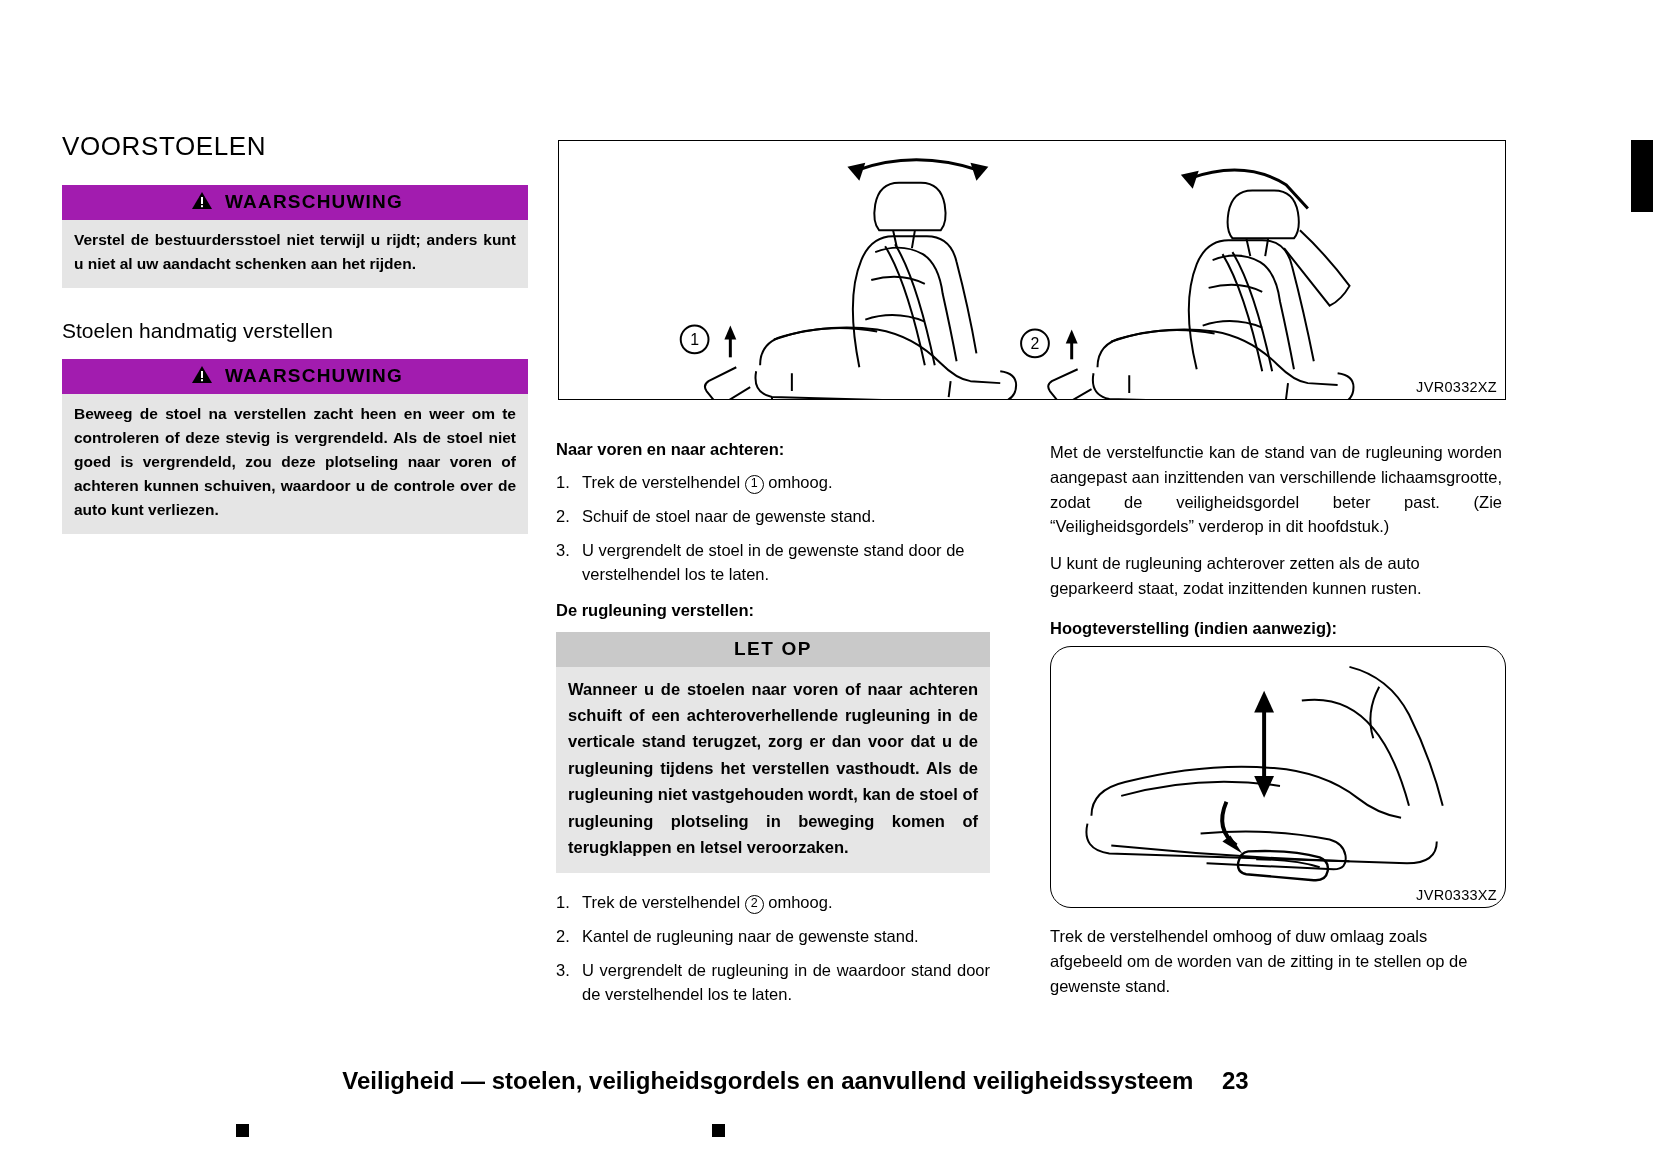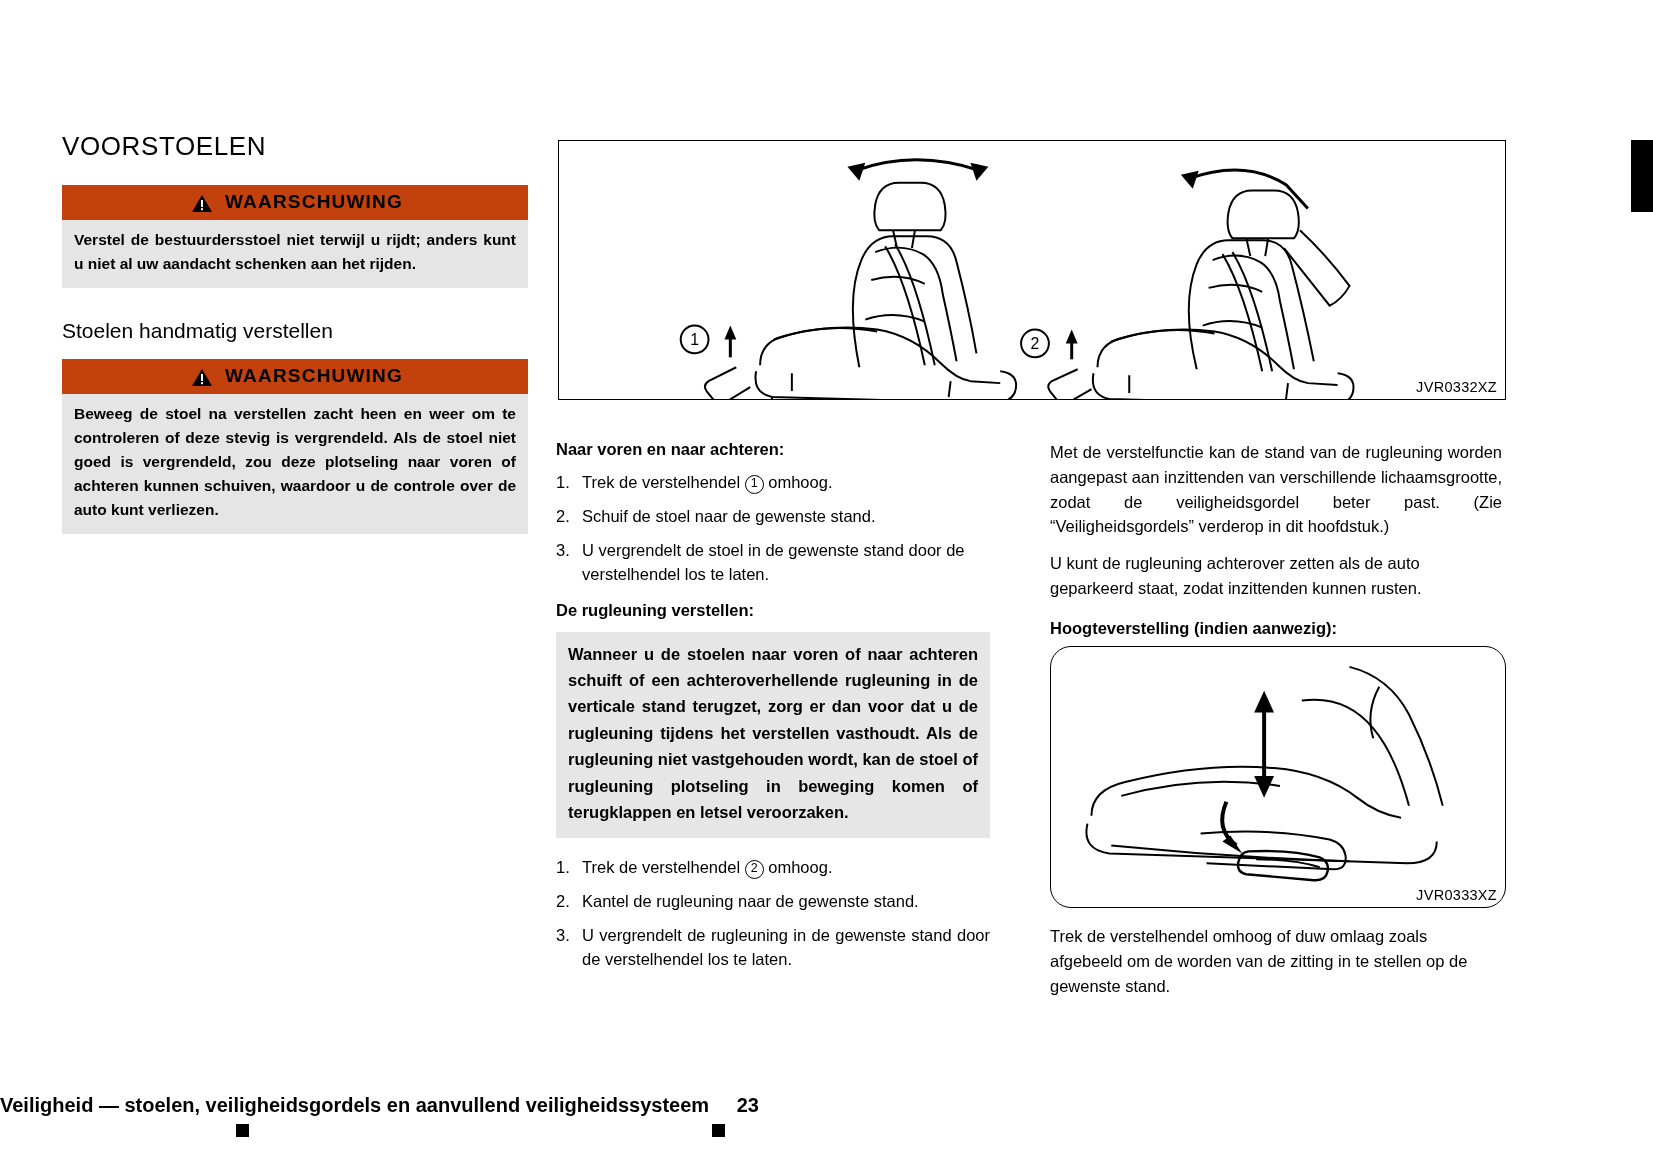--- a/index.html
+++ b/index.html
@@ -59,28 +59,28 @@
   }
   h2.sub-title {
     font-size: 21px;
     font-weight: normal;
     margin: 30px 0 16px 0;
     line-height: 1.2;
   }
 
   .warn-box { margin: 0 0 8px 0; }
   .warn-head {
-    background: #c2410c;
+    background: #a21caf;
     text-align: center;
     font-weight: bold;
     font-size: 19px;
     letter-spacing: 1.2px;
     padding: 6px 0 7px 4px;
     display: flex;
-    align-items: flex-end;
+    align-items: flex-start;
     justify-content: center;
     gap: 12px;
   }
   .warn-head .tri {
     display: inline-block;
     position: relative;
     width: 22px;
     height: 19px;
   }
   .warn-head .tri svg { display: block; }
@@ -200,25 +200,25 @@
     font-family: "Liberation Sans", sans-serif;
     letter-spacing: 0.3px;
   }
   .fig-svg { position: absolute; left: 0; top: 0; width: 100%; height: 100%; }
 
   
   .footer {
     position: absolute;
     left: 0;
     right: 0;
-    bottom: 32px;
-    text-align: left;
+    bottom: 54px;
+    text-align: center;
     padding-right: 62px;
     font-weight: bold;
-    font-size: 20px;
+    font-size: 24px;
   }
   .footer .pagenum { margin-left: 22px; }
 </style>
 </head>
 <body>
 
 <div class="page">
 
   <div class="edge-tab"></div>
   <div class="reg-mark reg-left"></div>
@@ -348,39 +348,40 @@
       </li>
       <li>
         <span class="num">3.</span>
         <span class="txt">U vergrendelt de stoel in de gewenste stand door de verstelhendel los te laten.</span>
       </li>
     </ol>
 
     <div class="body-head">De rugleuning verstellen:</div>
 
     <div class="note-box">
+      <div class="note-head">LET  OP</div>
       <div class="note-body">
         <p>Wanneer u de stoelen naar voren of naar achteren schuift of een achteroverhellende rugleuning in de verticale stand terugzet, zorg er dan voor dat u de rugleuning tijdens het verstellen vasthoudt. Als de rugleuning niet vastgehouden wordt, kan de stoel of rugleuning plotseling in beweging komen of terugklappen en letsel veroorzaken.</p>
       </div>
     </div>
 
     <ol class="steps just">
       <li>
         <span class="num">1.</span>
         <span class="txt"><span>Trek de verstelhendel</span>
           <span class="circnum">2</span>
           <span>omhoog.</span></span>
       </li>
       <li>
         <span class="num">2.</span>
         <span class="txt">Kantel de rugleuning naar de gewenste stand.</span>
       </li>
       <li>
         <span class="num">3.</span>
-        <span class="txt">U vergrendelt de rugleuning in de gewenste stand door de verstelhendel los te laten.</span>
+        <span class="txt">U vergrendelt de rugleuning in de waardoor stand door de verstelhendel los te laten.</span>
       </li>
     </ol>
   </div>
 
   <div class="col-right">
     <p class="body justify">Met de verstelfunctie kan de stand van de rugleuning worden aangepast aan inzittenden van verschillende lichaamsgrootte, zodat de veiligheidsgordel beter past. (Zie “Veiligheidsgordels” verderop in dit hoofdstuk.)</p>
     <p class="body">U kunt de rugleuning achterover zetten als de auto geparkeerd staat, zodat inzittenden kunnen rusten.</p>
     <div class="body-head" style="margin-top:18px;">Hoogteverstelling (indien aanwezig):</div>
   </div>
 

